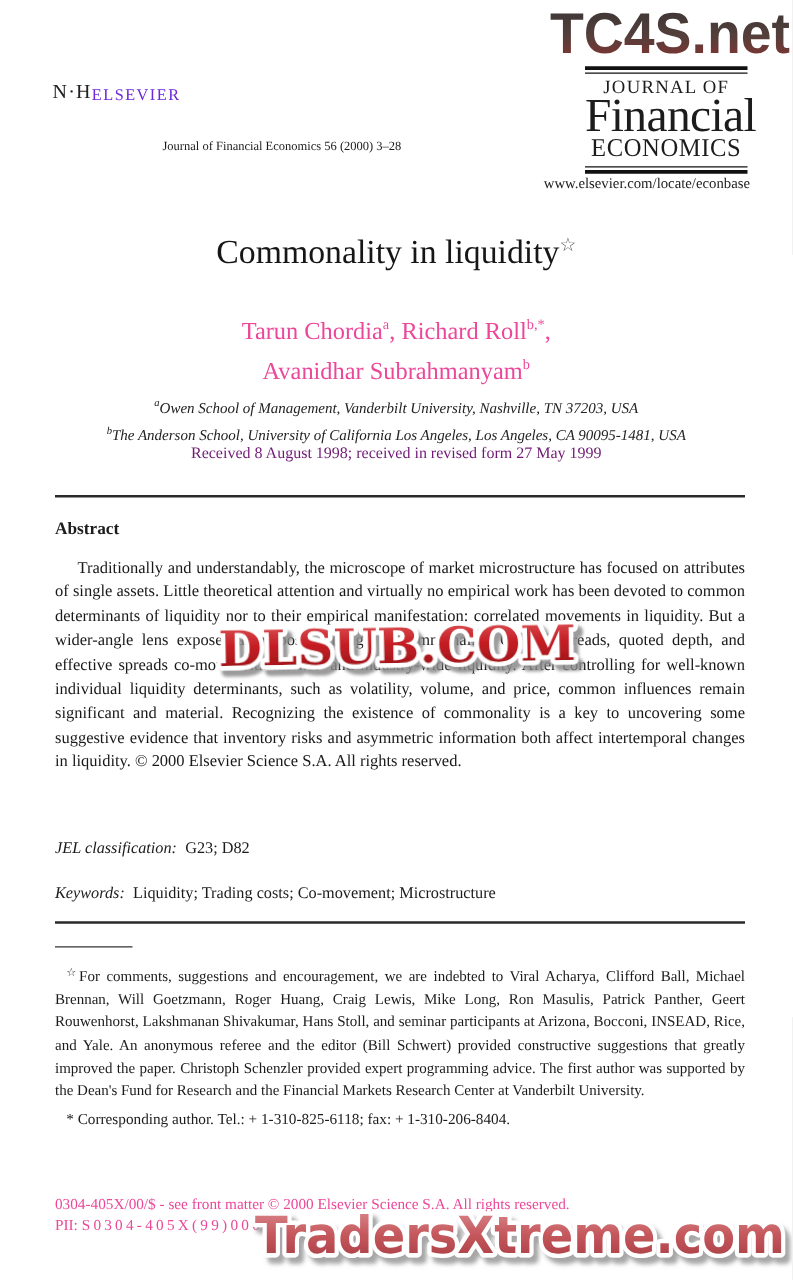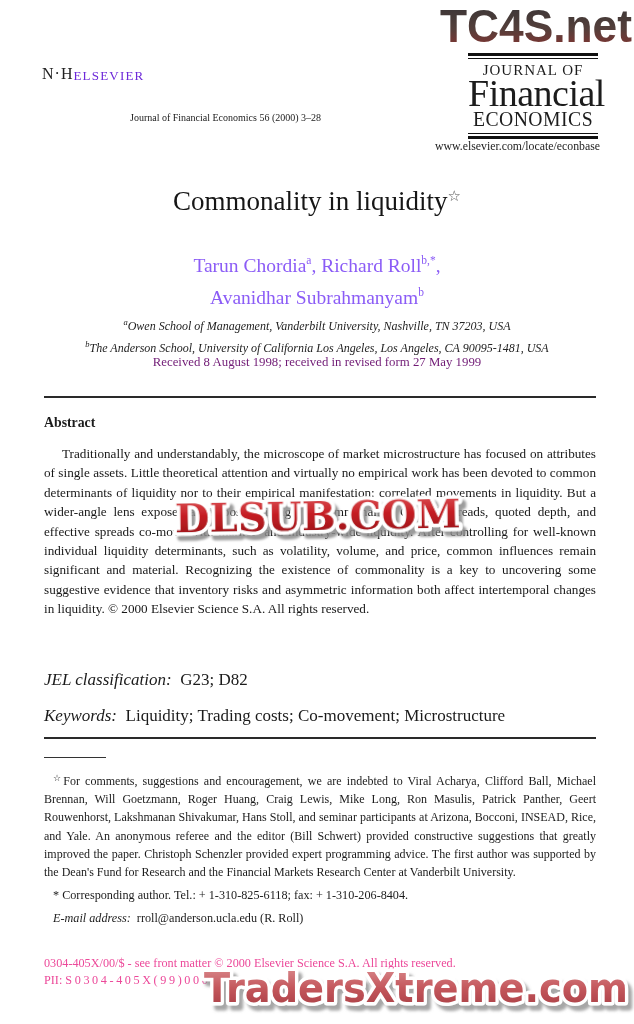--- a/index.html
+++ b/index.html
@@ -35,39 +35,39 @@
   .jl3 { font-size:20.5px; line-height:22px; transform:scaleX(.96); letter-spacing:.5px; margin-bottom:3px; }
   .website {
     position:absolute; left:340px; top:139px; width:260px;
     text-align:right; font-size:11.8px; color:#222;
   }
   
   .title { position:absolute; left:0; top:186px; width:100%; text-align:center;
            font-size:27px; color:#161616; }
   .title sup { font-size:15px; vertical-align:9px; color:#555; }
   .authors { position:absolute; left:0; top:247px; width:100%; text-align:center;
-             font-size:19.5px; line-height:27px; color:#8b5cf6; }
+             font-size:19.5px; line-height:27px; color:#ec4899; }
   .authors sup { font-size:11.5px; vertical-align:8px; }
   .affils { position:absolute; left:0; top:314px; width:100%; text-align:center;
             font-style:italic; font-size:12px; line-height:17.5px; color:#222; }
   .affils sup { font-size:8.5px; vertical-align:5px; }
   .received { position:absolute; left:0; top:355px; width:100%; text-align:center;
               font-size:12.8px; color:#701a75; }
   
   .rule { position:absolute; left:44px; width:552px; height:2px; background:#2a2a2a; }
   .rule-1 { top:396px; }
   .rule-2 { top:737px; height:1.5px; }
   .fn-rule { position:absolute; left:44px; top:757px; width:62px; height:1.2px; background:#333; }
   
   .abstract-heading { position:absolute; left:44px; top:415px; font-weight:bold; font-size:13.8px; }
   .abstract-body {
     position:absolute; left:44px; top:444px; width:552px;
     font-size:13.2px; line-height:19.4px; text-align:justify; text-indent:18px; color:#181818;
   }
-  .meta-line { position:absolute; left:44px; width:552px; font-size:17px; color:#1b1b1b; }
+  .meta-line { position:absolute; left:44px; width:552px; font-size:13px; color:#1b1b1b; }
   .jel-line { top:670px; }
   .kw-line { top:706px; }
   .meta-line .lbl { font-style:italic; }
   
   .footnote {
     position:absolute; left:44px; top:769px; width:552px;
     font-size:12px; line-height:18.2px; text-align:justify; text-indent:9px; color:#1b1b1b;
   }
   .footnote sup { font-size:9px; vertical-align:4px; }
   .corresponding { position:absolute; left:44px; top:888px; width:552px;
@@ -167,24 +167,20 @@
     <span>Liquidity; Trading costs; Co-movement; Microstructure</span>
   </div>
 
   <div class="rule rule-2"></div>
   <div class="fn-rule"></div>
 
   <div class="footnote"><sup>☆</sup><span>For comments, suggestions and encouragement, we are indebted to Viral Acharya, Clifford Ball, Michael Brennan, Will Goetzmann, Roger Huang, Craig Lewis, Mike Long, Ron Masulis, Patrick Panther, Geert Rouwenhorst, Lakshmanan Shivakumar, Hans Stoll, and seminar participants at Arizona, Bocconi, INSEAD, Rice, and Yale. An anonymous referee and the editor (Bill Schwert) provided constructive suggestions that greatly improved the paper. Christoph Schenzler provided expert programming advice. The first author was supported by the Dean's Fund for Research and the Financial Markets Research Center at Vanderbilt University.</span></div>
 
   <div class="corresponding">* Corresponding author. Tel.: + 1-310-825-6118; fax: + 1-310-206-8404.</div>
 
-  <div class="email">
-    <span class="lbl">E-mail address:</span>&nbsp;
-    <span>rroll@anderson.ucla.edu (R. Roll)</span>
-  </div>
 
   <div class="footer">
     <div>0304-405X/00/$ - see front matter  ©  2000 Elsevier Science S.A. All rights reserved.</div>
     <div><span>PII:</span>&nbsp;<span class="pii-code">S0304-405X(99)00057</span></div>
   </div>
 
   <svg class="wm wm-top" width="196" height="54" viewBox="0 0 196 54">
     <defs>
       <linearGradient id="gTop" x1="0" y1="0" x2="0" y2="1">
         <stop offset="0" stop-color="#262626"></stop>

